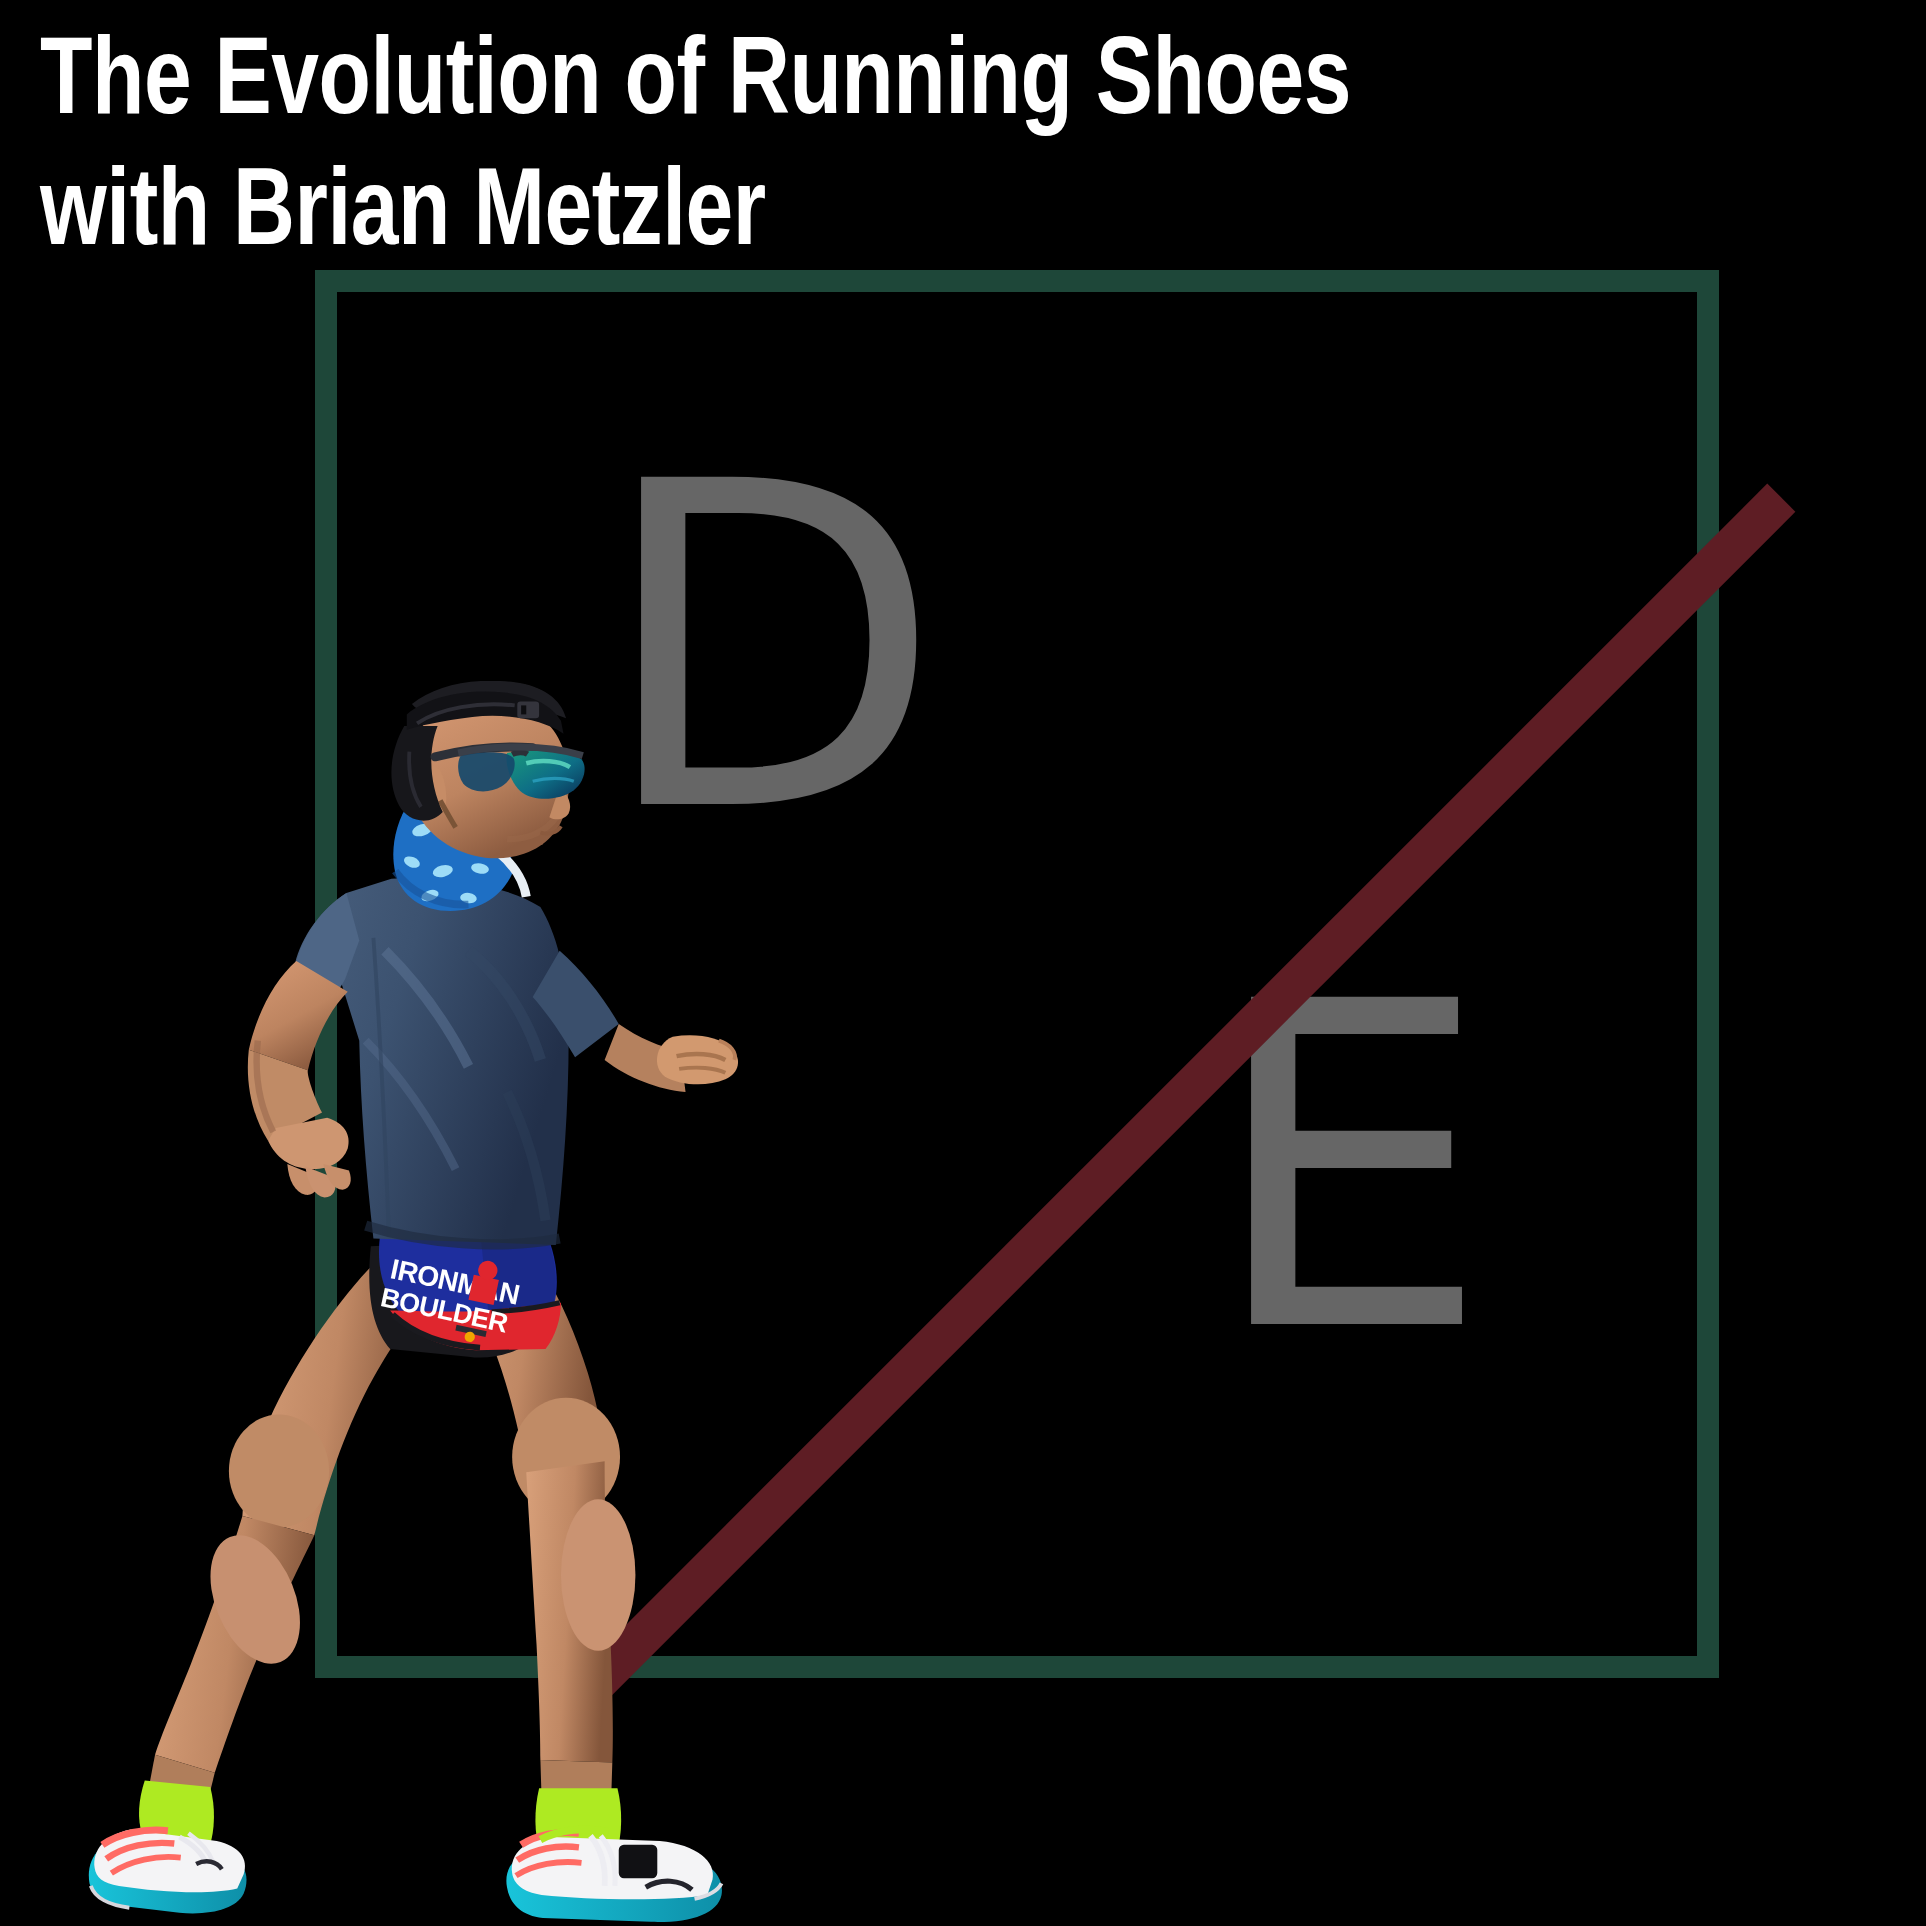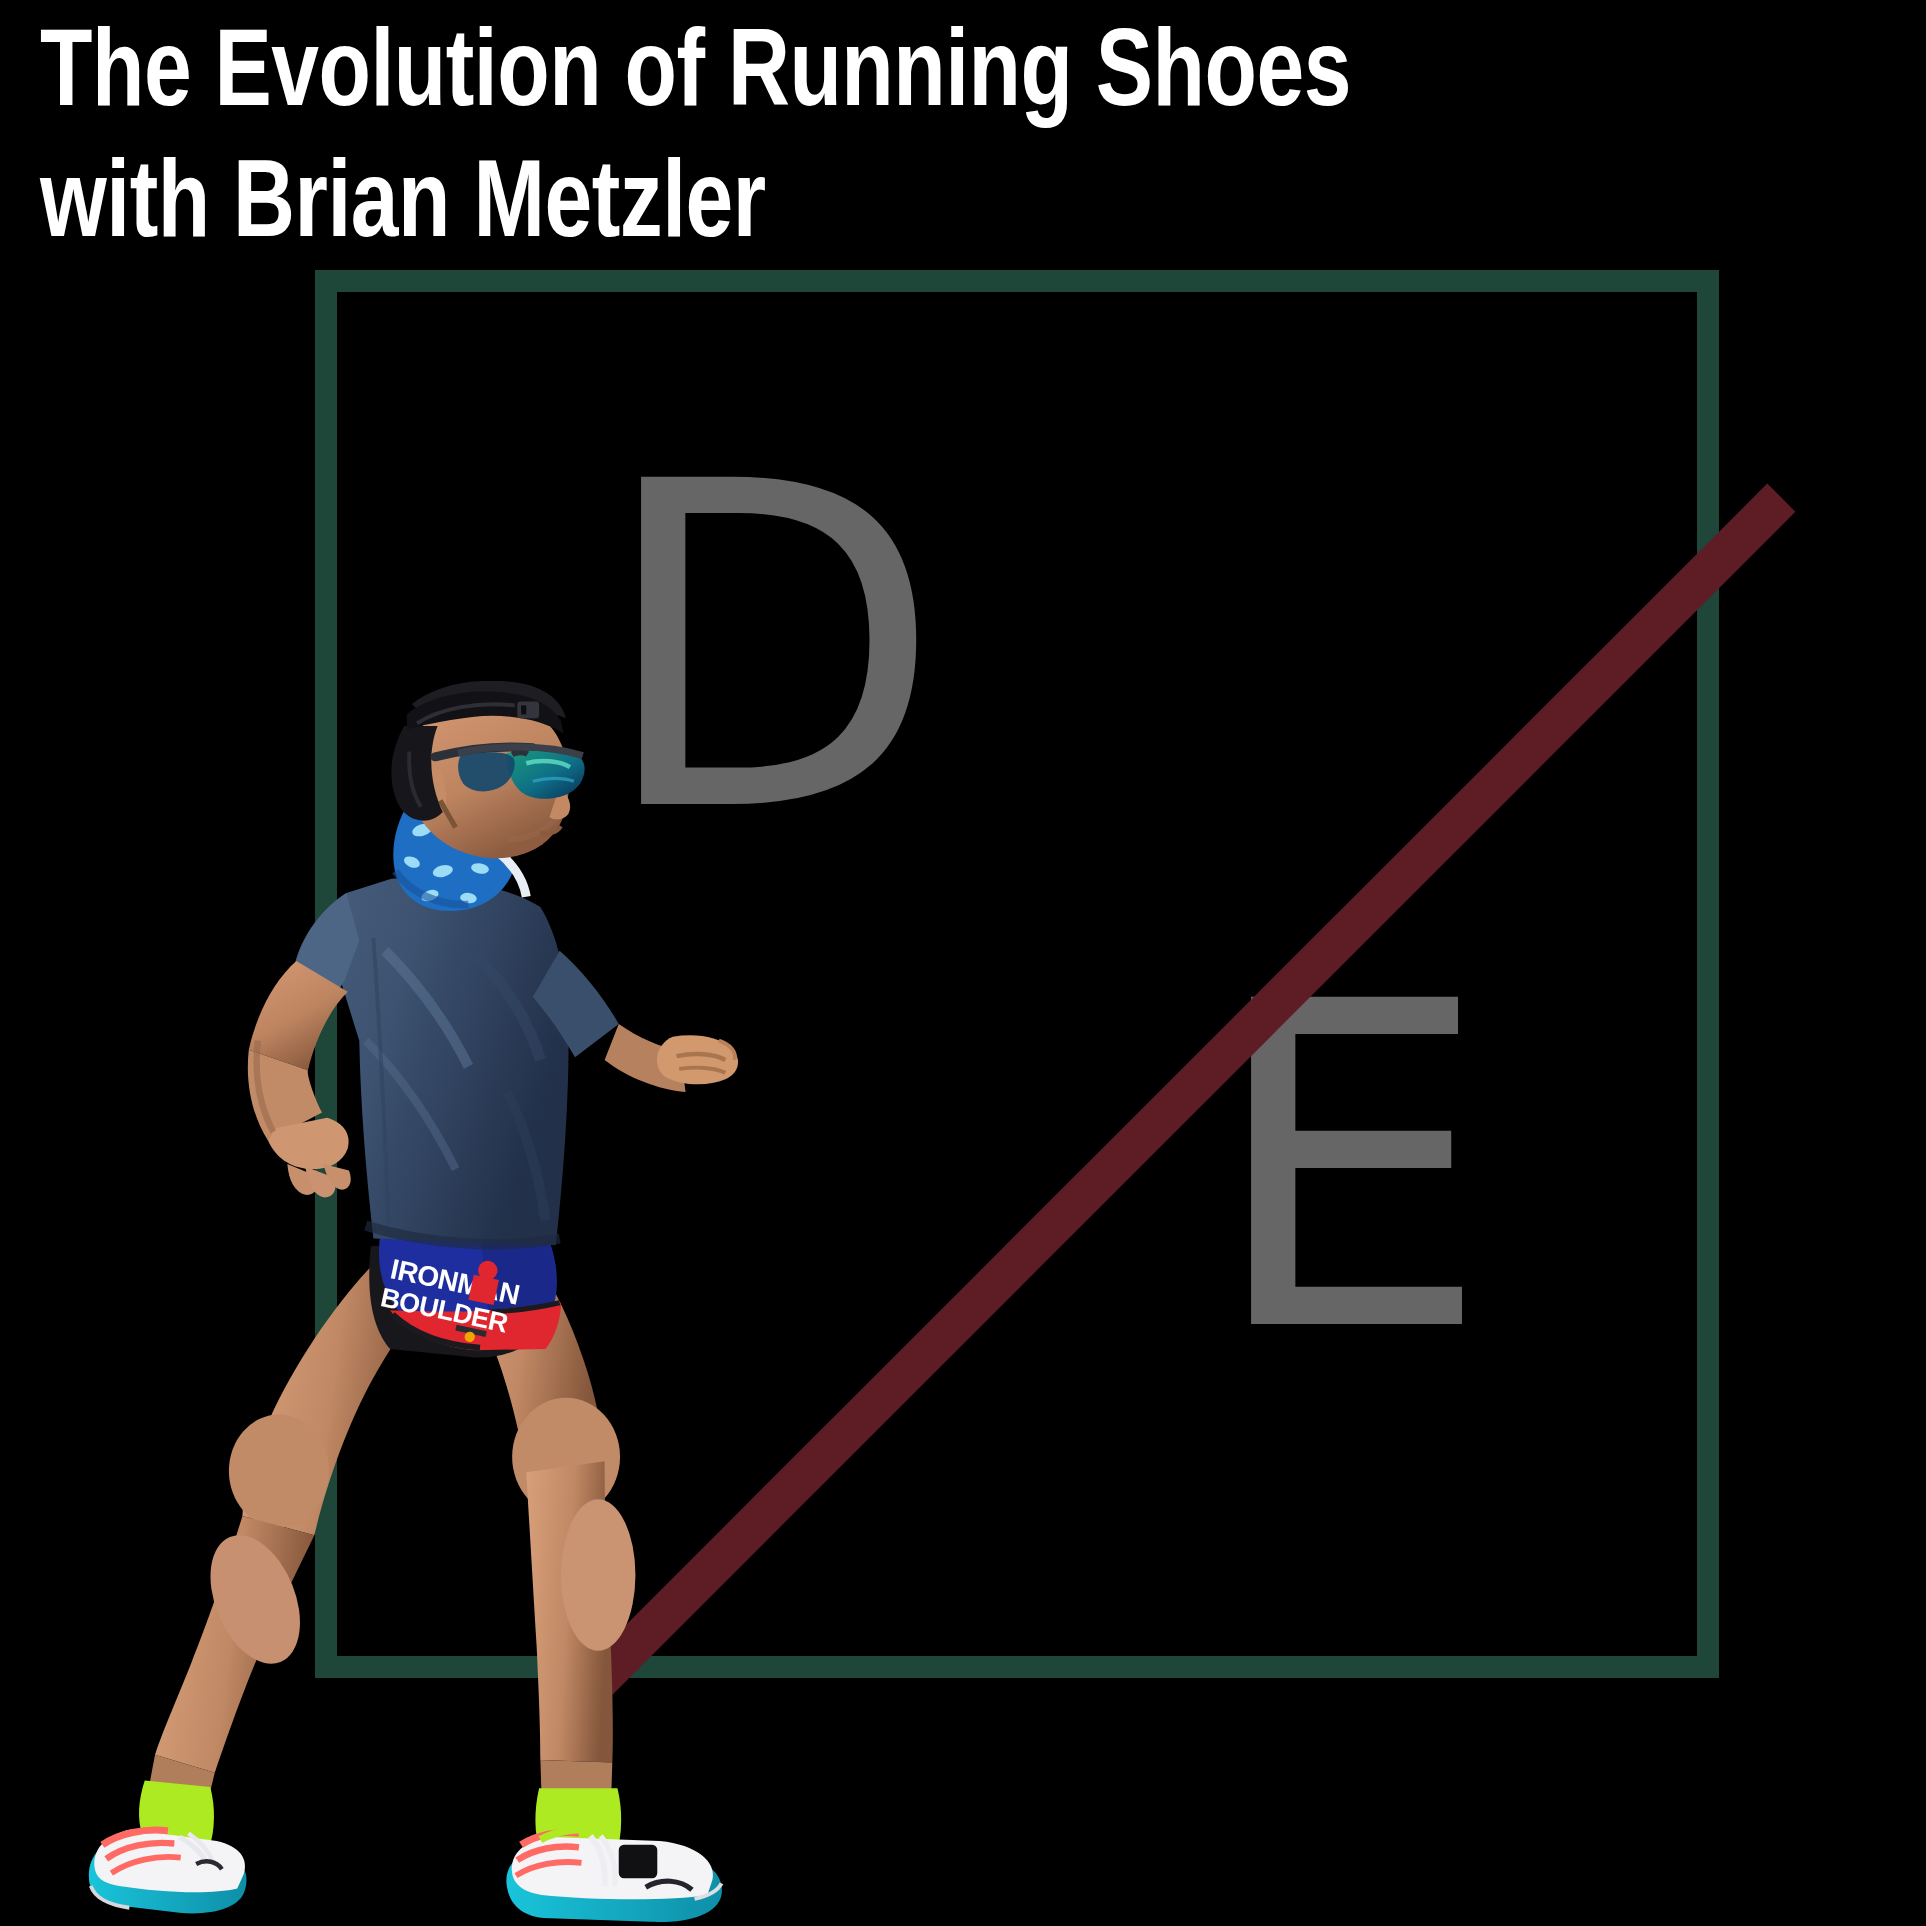--- a/index.html
+++ b/index.html
@@ -13,21 +13,21 @@
     height: 1926px;
     background: #000000;
     overflow: hidden;
     font-family: "Liberation Sans", sans-serif;
   }
 
   
   #title-block {
     position: absolute;
     left: 40px;
-    top: 19px;
+    top: 27px;
     width: 1734px;
     z-index: 40;
   }
   .title-line {
     color: #ffffff;
     font-family: "Liberation Sans Narrow", "Liberation Sans", sans-serif;
     font-weight: 700;
     font-size: 110px;
     line-height: 95px;
     letter-spacing: -0.6px;

